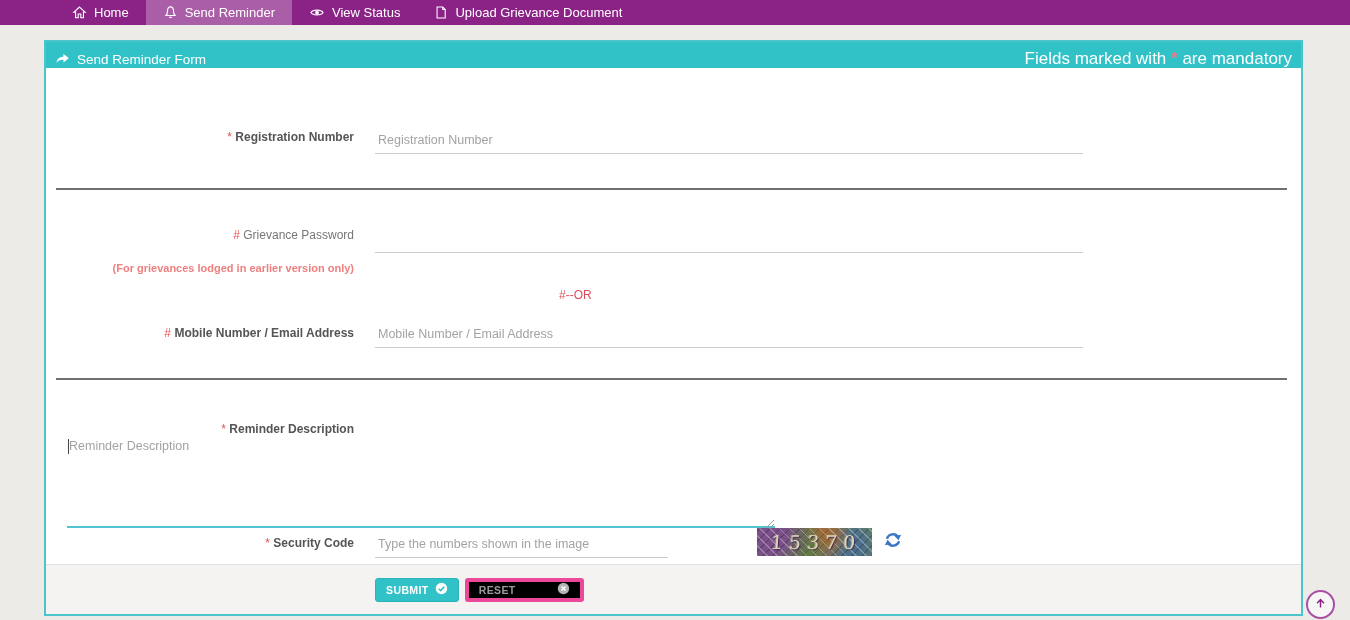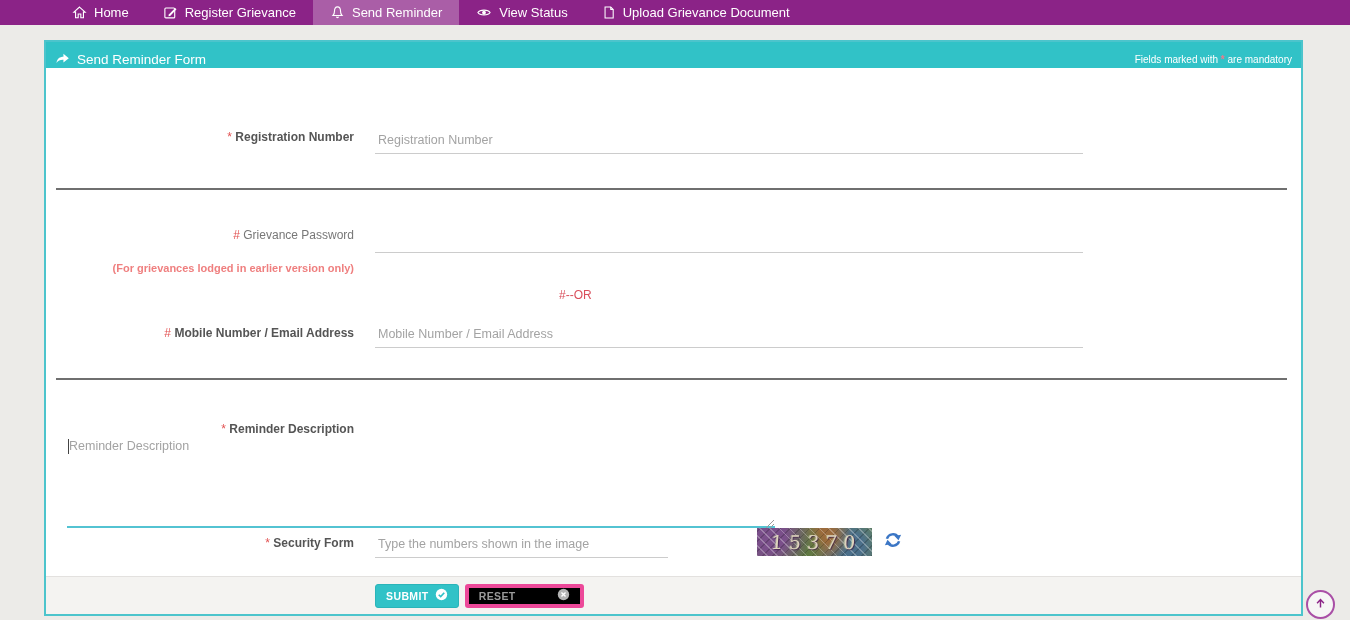--- a/index.html
+++ b/index.html
@@ -25,21 +25,21 @@
   
   .panel {
     position:absolute; left:44px; top:40px; width:1259px; height:576px;
     background:#fff; border:2px solid var(--teal-border,#4cc4cc);
   }
   .panel-header {
     height:34px; background:var(--teal,#31c2c7); color:#fff;
     display:flex; align-items:center; justify-content:space-between; padding:0 9px;gap:48px;
   }
   .panel-title { display:flex; align-items:center; gap:7px; font-size:13.5px; }
-  .mandatory-note { font-size:10px; }
+  .mandatory-note { font-size:17px; }
   .red { color:var(--red,#e25252); }
   .pink-star { color:#f0788a; font-weight:bold; }
 
   .content { position:absolute; left:0; top:26px; right:0; bottom:54px; background:#fff; }
 
   .form-row { position:absolute; left:0; width:100%; display:flex; }
   .lbl-col { width:308px; text-align:right; font-size:12px; color:#555; }
   .ctl-col { margin-left:21px; width:708px; }
   .lbl-bold { font-weight:bold; }
   .lbl-normal { color:#777; }
@@ -89,21 +89,21 @@
   .captcha-text {
     font-family:"DejaVu Serif", serif; font-size:19px; color:#ded3bd;
     letter-spacing:6px; padding-left:4px; transform:skewX(-4deg);
     text-shadow:1px 1px 1px rgba(60,30,70,.8), -1px 0 1px rgba(210,240,180,.45);
     user-select:none;
   }
   .refresh-btn { position:absolute; left:838px; top:463px; cursor:pointer; }
 
   
   .panel-footer {
-    position:absolute; left:0; right:0; bottom:0; height:38px;
+    position:absolute; left:0; right:0; bottom:0; height:50px;
     background:#f4f3f1; border-top:1px solid #e3e1df;
     display:flex; align-items:center; padding-left:329px; gap:6px;
   }
   .btn {
     display:inline-flex; align-items:center; gap:6px; height:24px; padding:0 10px;
     font-size:10.5px; font-weight:bold; letter-spacing:.4px; border-radius:3px; cursor:pointer;
     font-family:"Liberation Sans",sans-serif;
   }
   .btn-submit { background:var(--teal,#31c2c7); color:#fff; border:1px solid #2ab4b9; }
   .btn-reset  { background:#000000; color:#9a9a9a; border:4px solid #ec4899;gap:41px; }
@@ -119,29 +119,20 @@
 <body>
 
 <div class="navbar">
   <div class="nav-item">
     <span>
         <svg width="15" height="15" viewBox="0 0 16 16">
           <path d="M8 2.2 L14 7.6 H12.2 V13.6 H9.4 V9.6 H6.6 V13.6 H3.8 V7.6 H2 Z" fill="none" stroke="#fff" stroke-width="1.2"></path>
         </svg>
       </span>
     <span>Home</span>
-  </div>
-  <div class="nav-item">
-    <span>
-        <svg width="15" height="15" viewBox="0 0 16 16">
-          <rect x="2" y="3.2" width="10.5" height="10.5" rx="1" fill="none" stroke="#fff" stroke-width="1.2"></rect>
-          <path d="M6.2 10.2 L13 3.2 L14.4 4.6 L7.6 11.6 L5.8 11.9 Z" fill="#fff"></path>
-        </svg>
-      </span>
-    <span>Register Grievance</span>
   </div>
   <div class="nav-item active">
     <span>
         <svg width="15" height="15" viewBox="0 0 16 16">
           <path d="M8 2 C5.7 2 4.8 4 4.8 6.4 C4.8 9.6 3.8 10.6 3.2 11.2 H12.8 C12.2 10.6 11.2 9.6 11.2 6.4 C11.2 4 10.3 2 8 2 Z" fill="none" stroke="#fff" stroke-width="1.2"></path>
           <path d="M6.8 12.6 A1.3 1.3 0 0 0 9.2 12.6" fill="none" stroke="#fff" stroke-width="1.2"></path>
         </svg>
       </span>
     <span>Send Reminder</span>
   </div>
@@ -228,21 +219,21 @@
           <textarea class="desc-area" placeholder="Reminder Description" style=""></textarea>
           <div class="caret-bar"></div>
           <div class="resize-handle"></div>
         </div>
       </div>
     </div>
 
     <div class="form-row" style="top:463px;">
       <div class="lbl-col" style="padding-top:5px;">
         <span class="red">*</span>
-        <span class="lbl-bold">Security Form</span>
+        <span class="lbl-bold">Security Code</span>
       </div>
       <div class="ctl-col" style="padding-top:3px;">
         <input class="u-input sec-input" type="text" placeholder="Type the numbers shown in the image" style="">
       </div>
     </div>
 
     <div class="captcha-box">
       <span class="captcha-text">15370</span>
     </div>
     <div class="refresh-btn">

